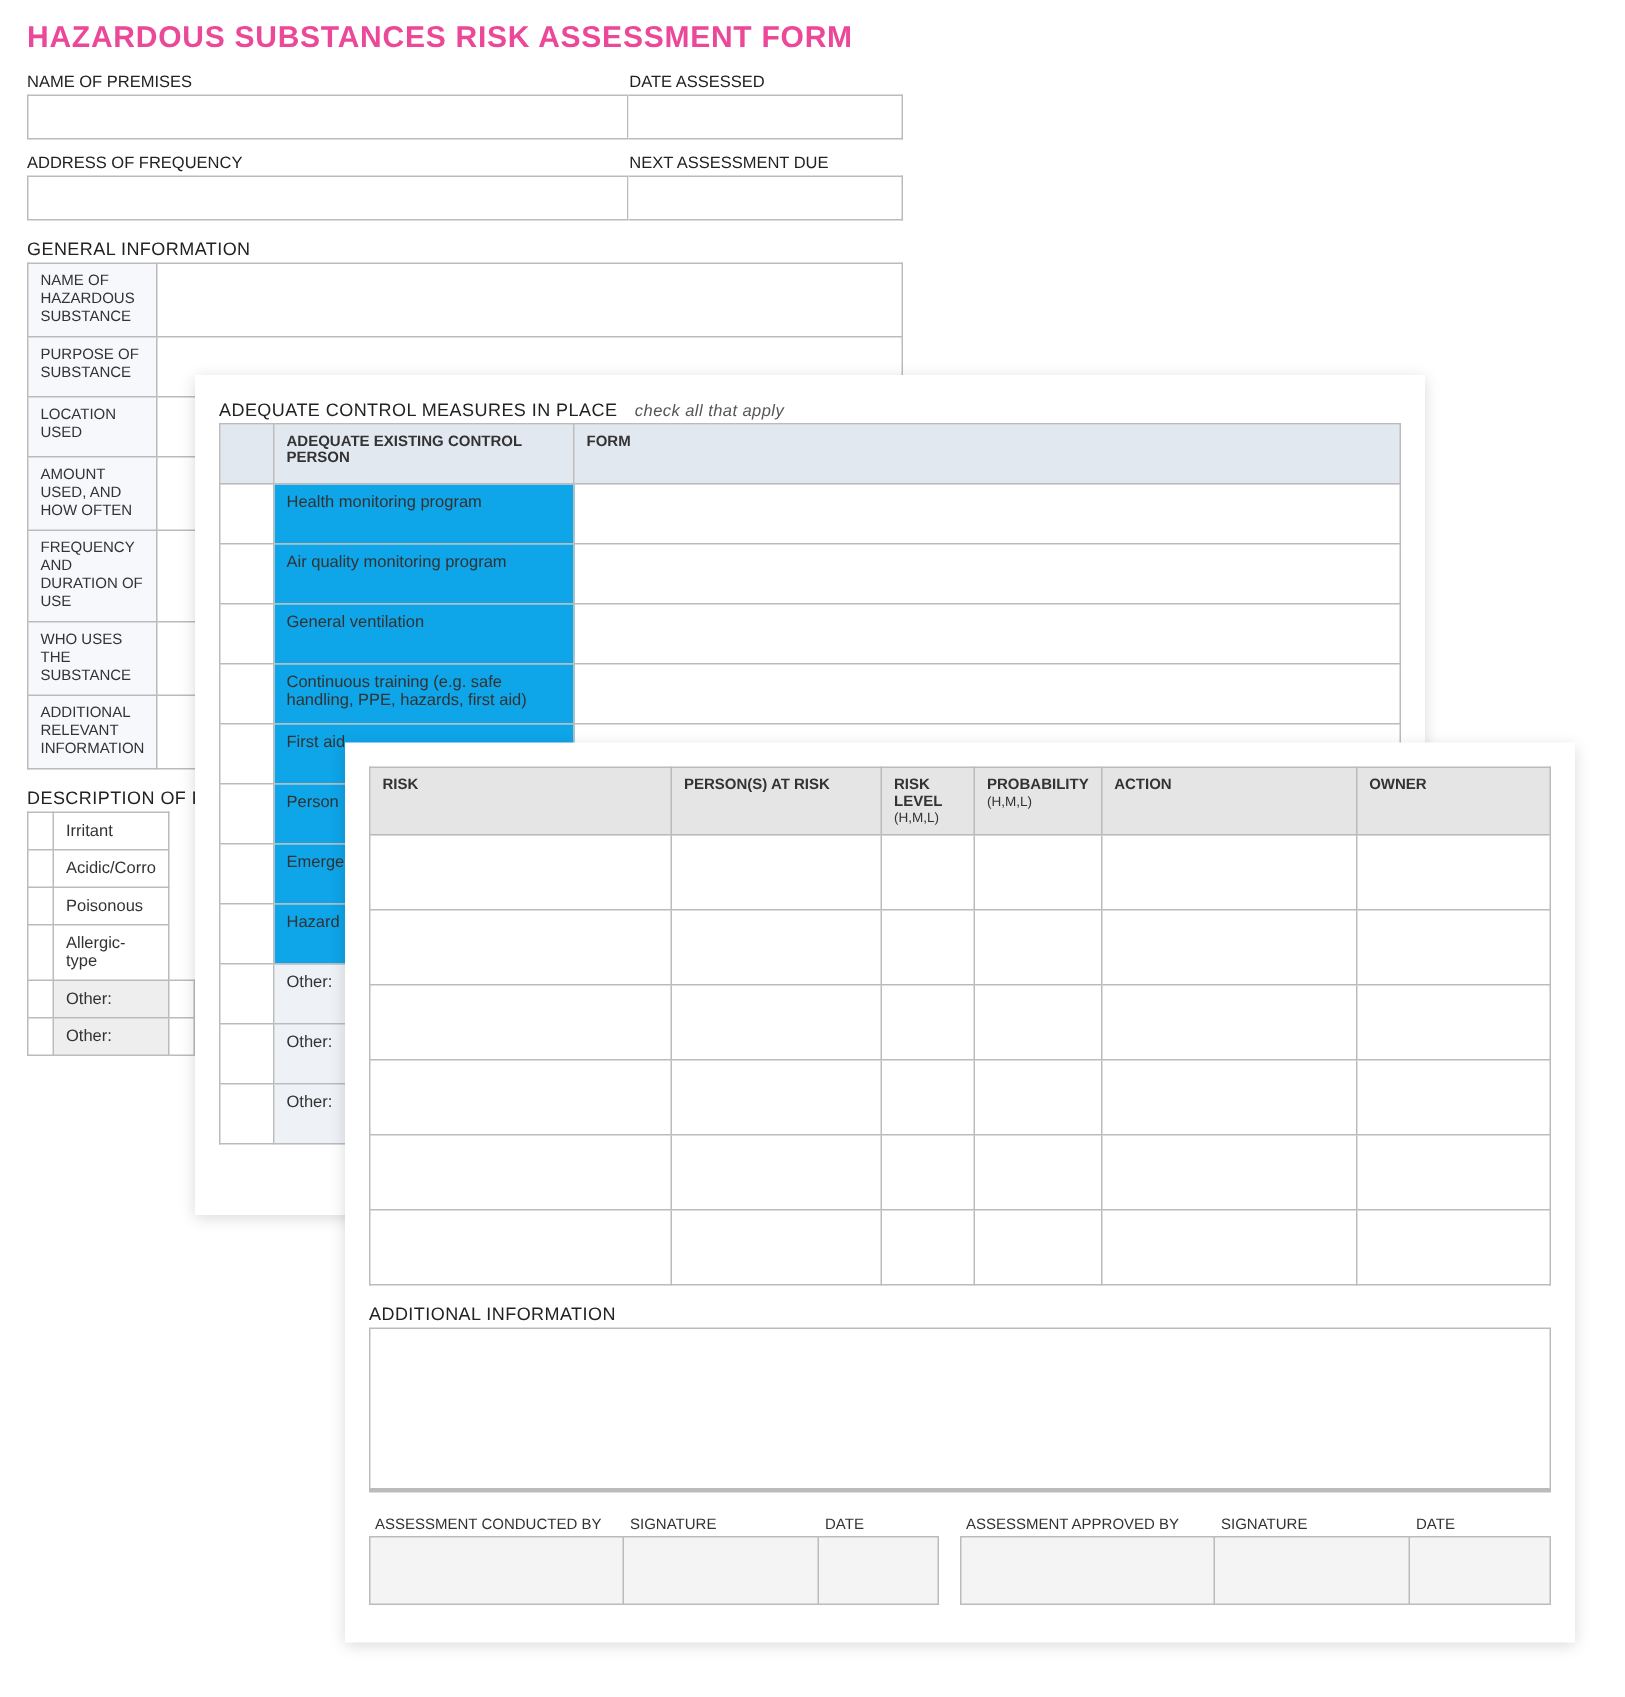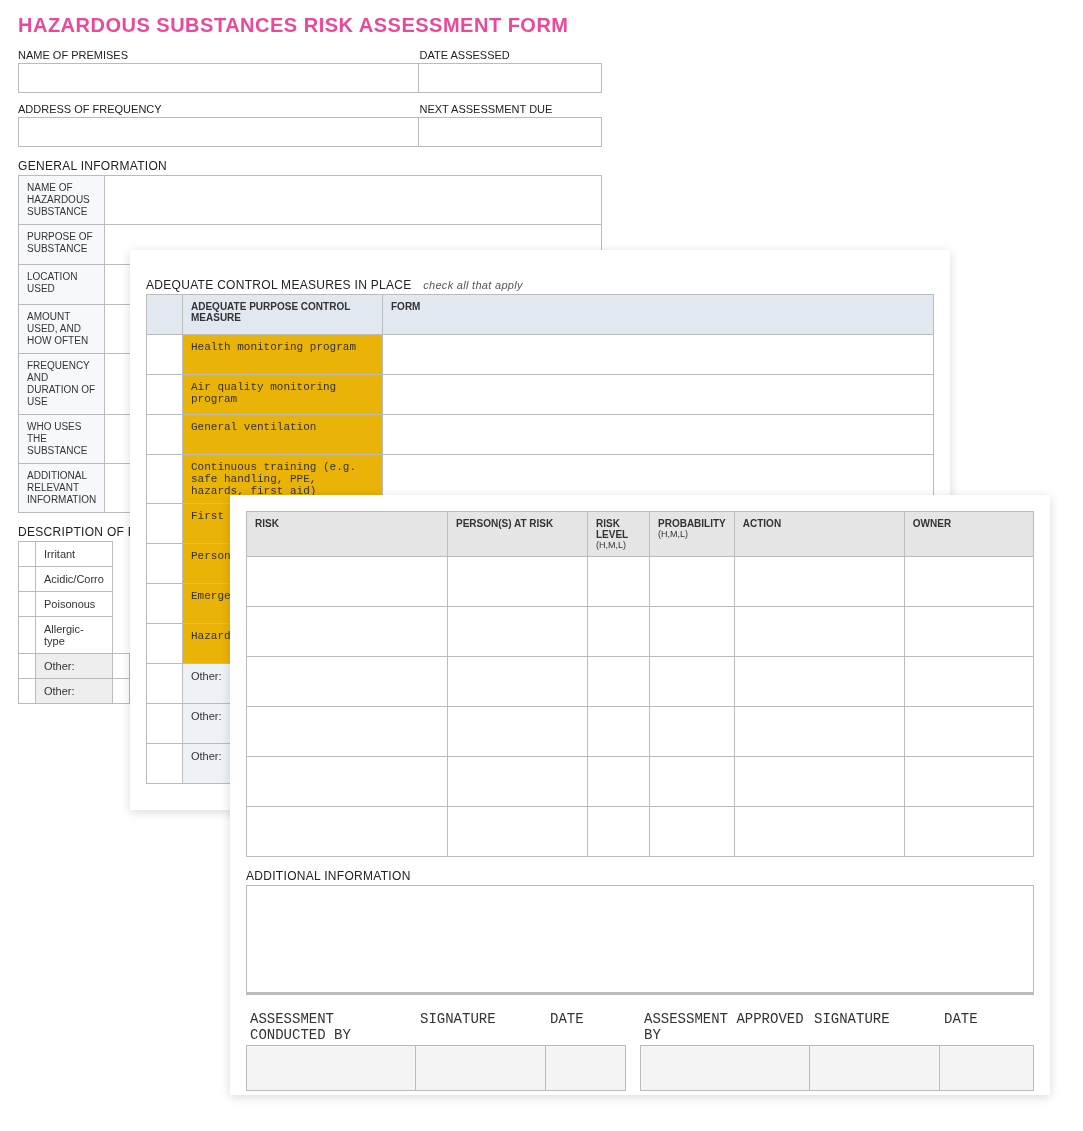--- a/index.html
+++ b/index.html
@@ -64,39 +64,39 @@
   
   #page2 {
     top: 250px; left: 130px;
     width: 820px;
     height: 560px;
     padding:16px 16px;
   }
   .sub-instr { font-style: italic; color:#555; font-size:11px; margin-left:8px; font-weight:normal;}
   .ctrl th { background:#e2e8f0; font-size:10px; font-weight:bold; }
   .ctrl td.chk { width:36px; }
-  .ctrl td.measure { width:200px; background:#eab308;font-family:Liberation Mono, monospace; }
+  .ctrl td.measure { width:200px; background:#0ea5e9; }
   .ctrl td.notes { }
   .ctrl tr { height:40px; }
   .ctrl td.other { background:#eef2f7; }
 
   
   #page3 {
     top: 495px; left: 230px;
     width: 820px;
     height: 600px;
     padding:16px 16px;
   }
   .action th { background:#e5e5e5; font-size:10px; font-weight:bold; }
   .action th .sub { display:block; font-weight:normal; font-size:9px; }
   .action td { height:50px; }
   .addl-box {
     width:100%; height:110px; border:1px solid #bbb; border-bottom:3px solid #bbb; margin-bottom:14px;
   }
-  .sig-labels { display:flex; font-size:14px; color:#333;font-family:Liberation Mono, monospace; }
+  .sig-labels { display:flex; font-size:10px; color:#333; }
   .sig-labels div { padding:2px 4px; }
   .sig-row { display:flex; }
   .sig-row .cell {
     border:1px solid #bbb; height:46px; background:#f4f4f4;
   }
   .sig-row .cell + .cell { border-left:none; }
   .sig-row .gap { width:14px; }
 </style>
 </head>
 <body>
@@ -183,29 +183,29 @@
     <tr>
           <td class="chk"></td>
           <td class="other" style="width:46px">Other:</td>
           <td></td>
         </tr>
   </tbody>
     </table>
 </div>
 
 <div id="page2" class="page">
-  <div class="section-title" style="margin-top:12px">
+  <div class="section-title" style="margin-top:0">
     <span>ADEQUATE CONTROL MEASURES IN PLACE</span>
     <span class="sub-instr">check all that apply</span>
   </div>
   <table class="ctrl">
     <tbody>
         <tr>
       <th style="width:36px"></th>
-      <th style="width:200px">ADEQUATE PURPOSE CONTROL MEASURE</th>
+      <th style="width:200px">ADEQUATE EXISTING CONTROL PERSON</th>
       <th>FORM</th>
     </tr>
     <tr>
           <td class="chk"></td>
           <td class="measure">Health monitoring program</td>
           <td class="notes"></td>
         </tr>
     <tr>
           <td class="chk"></td>
           <td class="measure">Air quality monitoring program</td>

